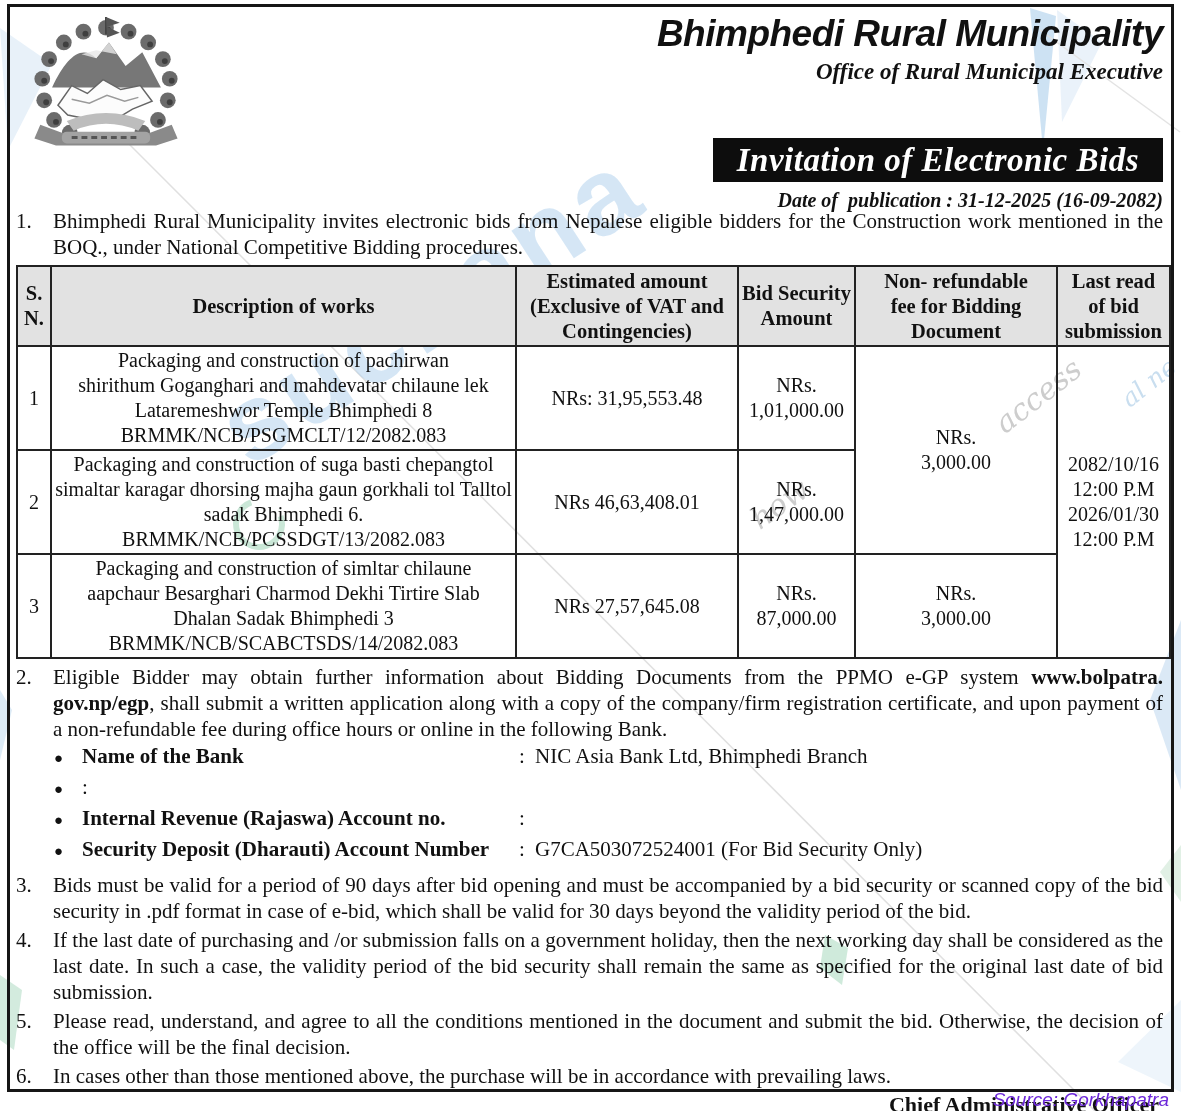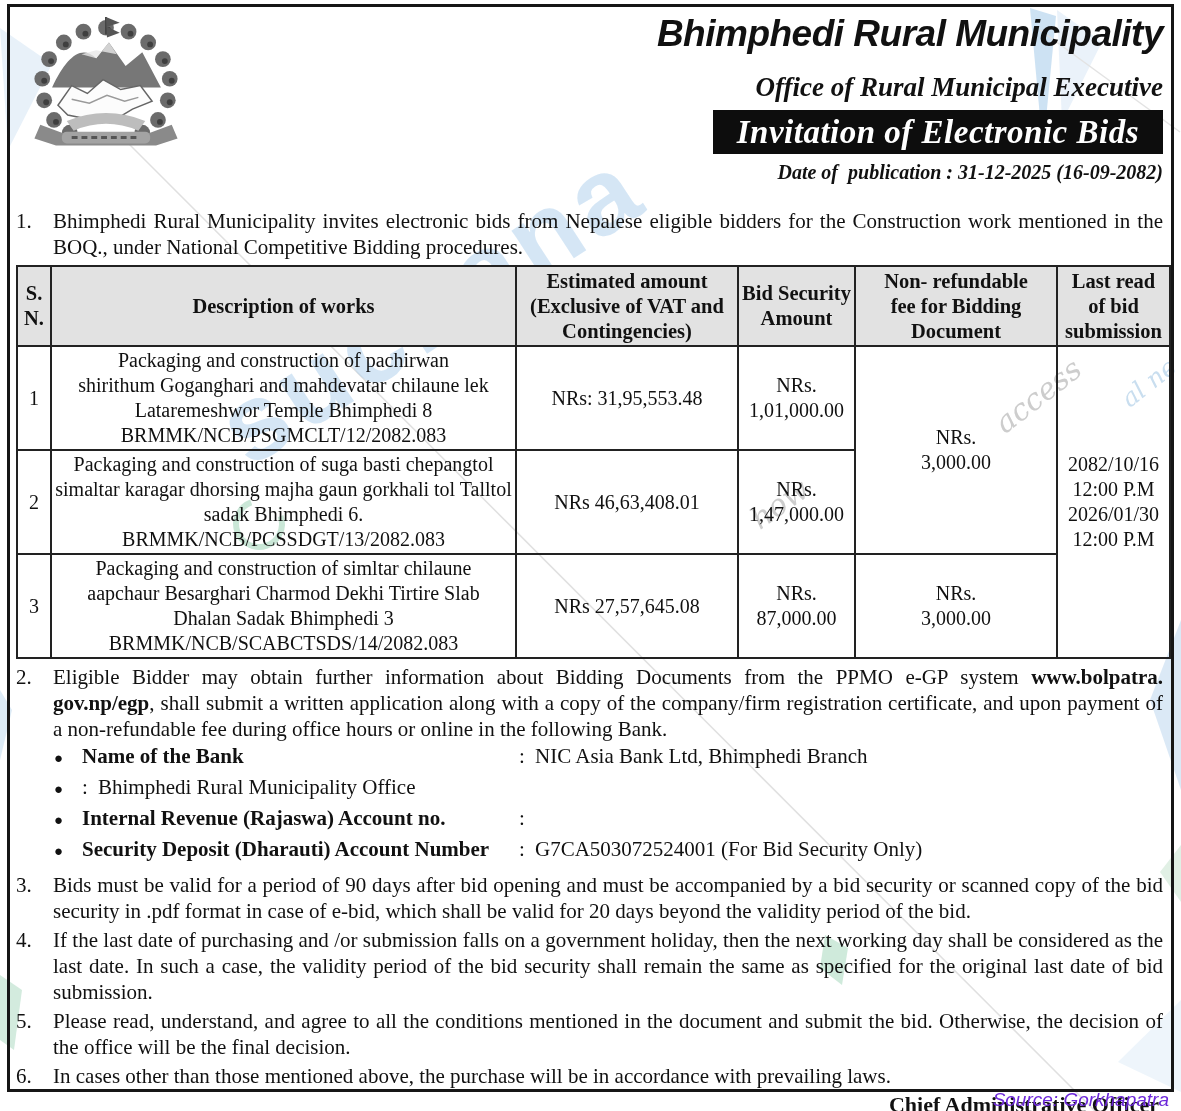--- a/index.html
+++ b/index.html
@@ -19,25 +19,25 @@
            border-top-color:transparent;border-radius:50%;opacity:.55;transform:rotate(25deg);}
   
   .frame{position:absolute;left:7px;top:4px;right:7px;bottom:19px;border:3px solid #161616;
          padding:4px 8px 0 6px;z-index:1;box-sizing:border-box;}
   
   .hdr{position:relative;height:192px;}
   .emblem{position:absolute;left:6px;top:2px;width:168px;height:152px;}
   .titles{text-align:right;font-style:italic;}
   .org{font-family:"Liberation Sans",sans-serif;font-weight:bold;font-size:37px;line-height:42px;
        letter-spacing:-.5px;margin-top:2px;}
-  .office{font-weight:bold;font-size:27px;line-height:31px;margin-top:17px;}
+  .office{font-weight:bold;font-size:23px;line-height:31px;margin-top:1px;}
   .addr{font-weight:bold;font-size:22px;line-height:27px;margin-top:5px;}
   .banner-wrap{margin-top:7px;}
   .banner{display:inline-block;background:#0d0d0d;color:#fff;font-weight:bold;font-size:33px;
-          line-height:40px;padding:2px 24px;letter-spacing:.5px;}
+          line-height:40px;padding:2px 24px;letter-spacing:.5px;margin-top:44px;}
   .pubdate{font-weight:bold;font-size:20px;line-height:26px;margin-top:5px;white-space:pre;}
   
   .item{display:flex;margin-top:3px;}
   .item .no{flex:0 0 37px;font-size:21px;line-height:26px;}
   .item .body{flex:1;font-size:21px;line-height:26px;text-align:justify;}
   .bold{font-weight:bold;}
   
   table.bids{width:100%;border-collapse:collapse;margin-top:5px;table-layout:fixed;}
   table.bids th,table.bids td{border:2px solid #222;text-align:center;vertical-align:middle;
       padding:1px 2px;box-sizing:border-box;}
@@ -227,38 +227,37 @@
     <div class="bullets">
       <div class="bullet-row">
         <span class="dot">●</span>
         <span class="lbl">Name of the Bank</span>
         <span class="col">:</span>
         <span class="val">NIC Asia Bank Ltd, Bhimphedi Branch</span>
       </div>
       <div class="bullet-row">
         <span class="dot">●</span>
         <span class="col">:</span>
-        <span class="val">Bhimphedi Rural Municipality Office</span>
       </div>
       <div class="bullet-row">
         <span class="dot">●</span>
         <span class="lbl">Internal Revenue (Rajaswa) Account no.</span>
         <span class="col">:</span>
       </div>
       <div class="bullet-row">
         <span class="dot">●</span>
         <span class="lbl">Security Deposit (Dharauti) Account Number</span>
         <span class="col">:</span>
         <span class="val">G7CA503072524001 (For Bid Security Only)</span>
       </div>
     </div>
 
     <div class="item" style="margin-top:4px;">
       <span class="no">3.</span>
-      <div class="body">Bids must be valid for a period of 90 days after bid opening and must be accompanied by a bid security or scanned copy of the bid security in .pdf format in case of e-bid, which shall be valid for 20 days beyond the validity period of the bid.</div>
+      <div class="body">Bids must be valid for a period of 90 days after bid opening and must be accompanied by a bid security or scanned copy of the bid security in .pdf format in case of e-bid, which shall be valid for 30 days beyond the validity period of the bid.</div>
     </div>
     <div class="item">
       <span class="no">4.</span>
       <div class="body">If the last date of purchasing and /or submission falls on a government holiday, then the next working day shall be considered as the last date. In such a case, the validity period of the bid security shall remain the same as specified for the original last date of bid submission.</div>
     </div>
     <div class="item">
       <span class="no">5.</span>
       <div class="body">Please read, understand, and agree to all the conditions mentioned in the document and submit the bid. Otherwise, the decision of the office will be the final decision.</div>
     </div>
     <div class="item">

